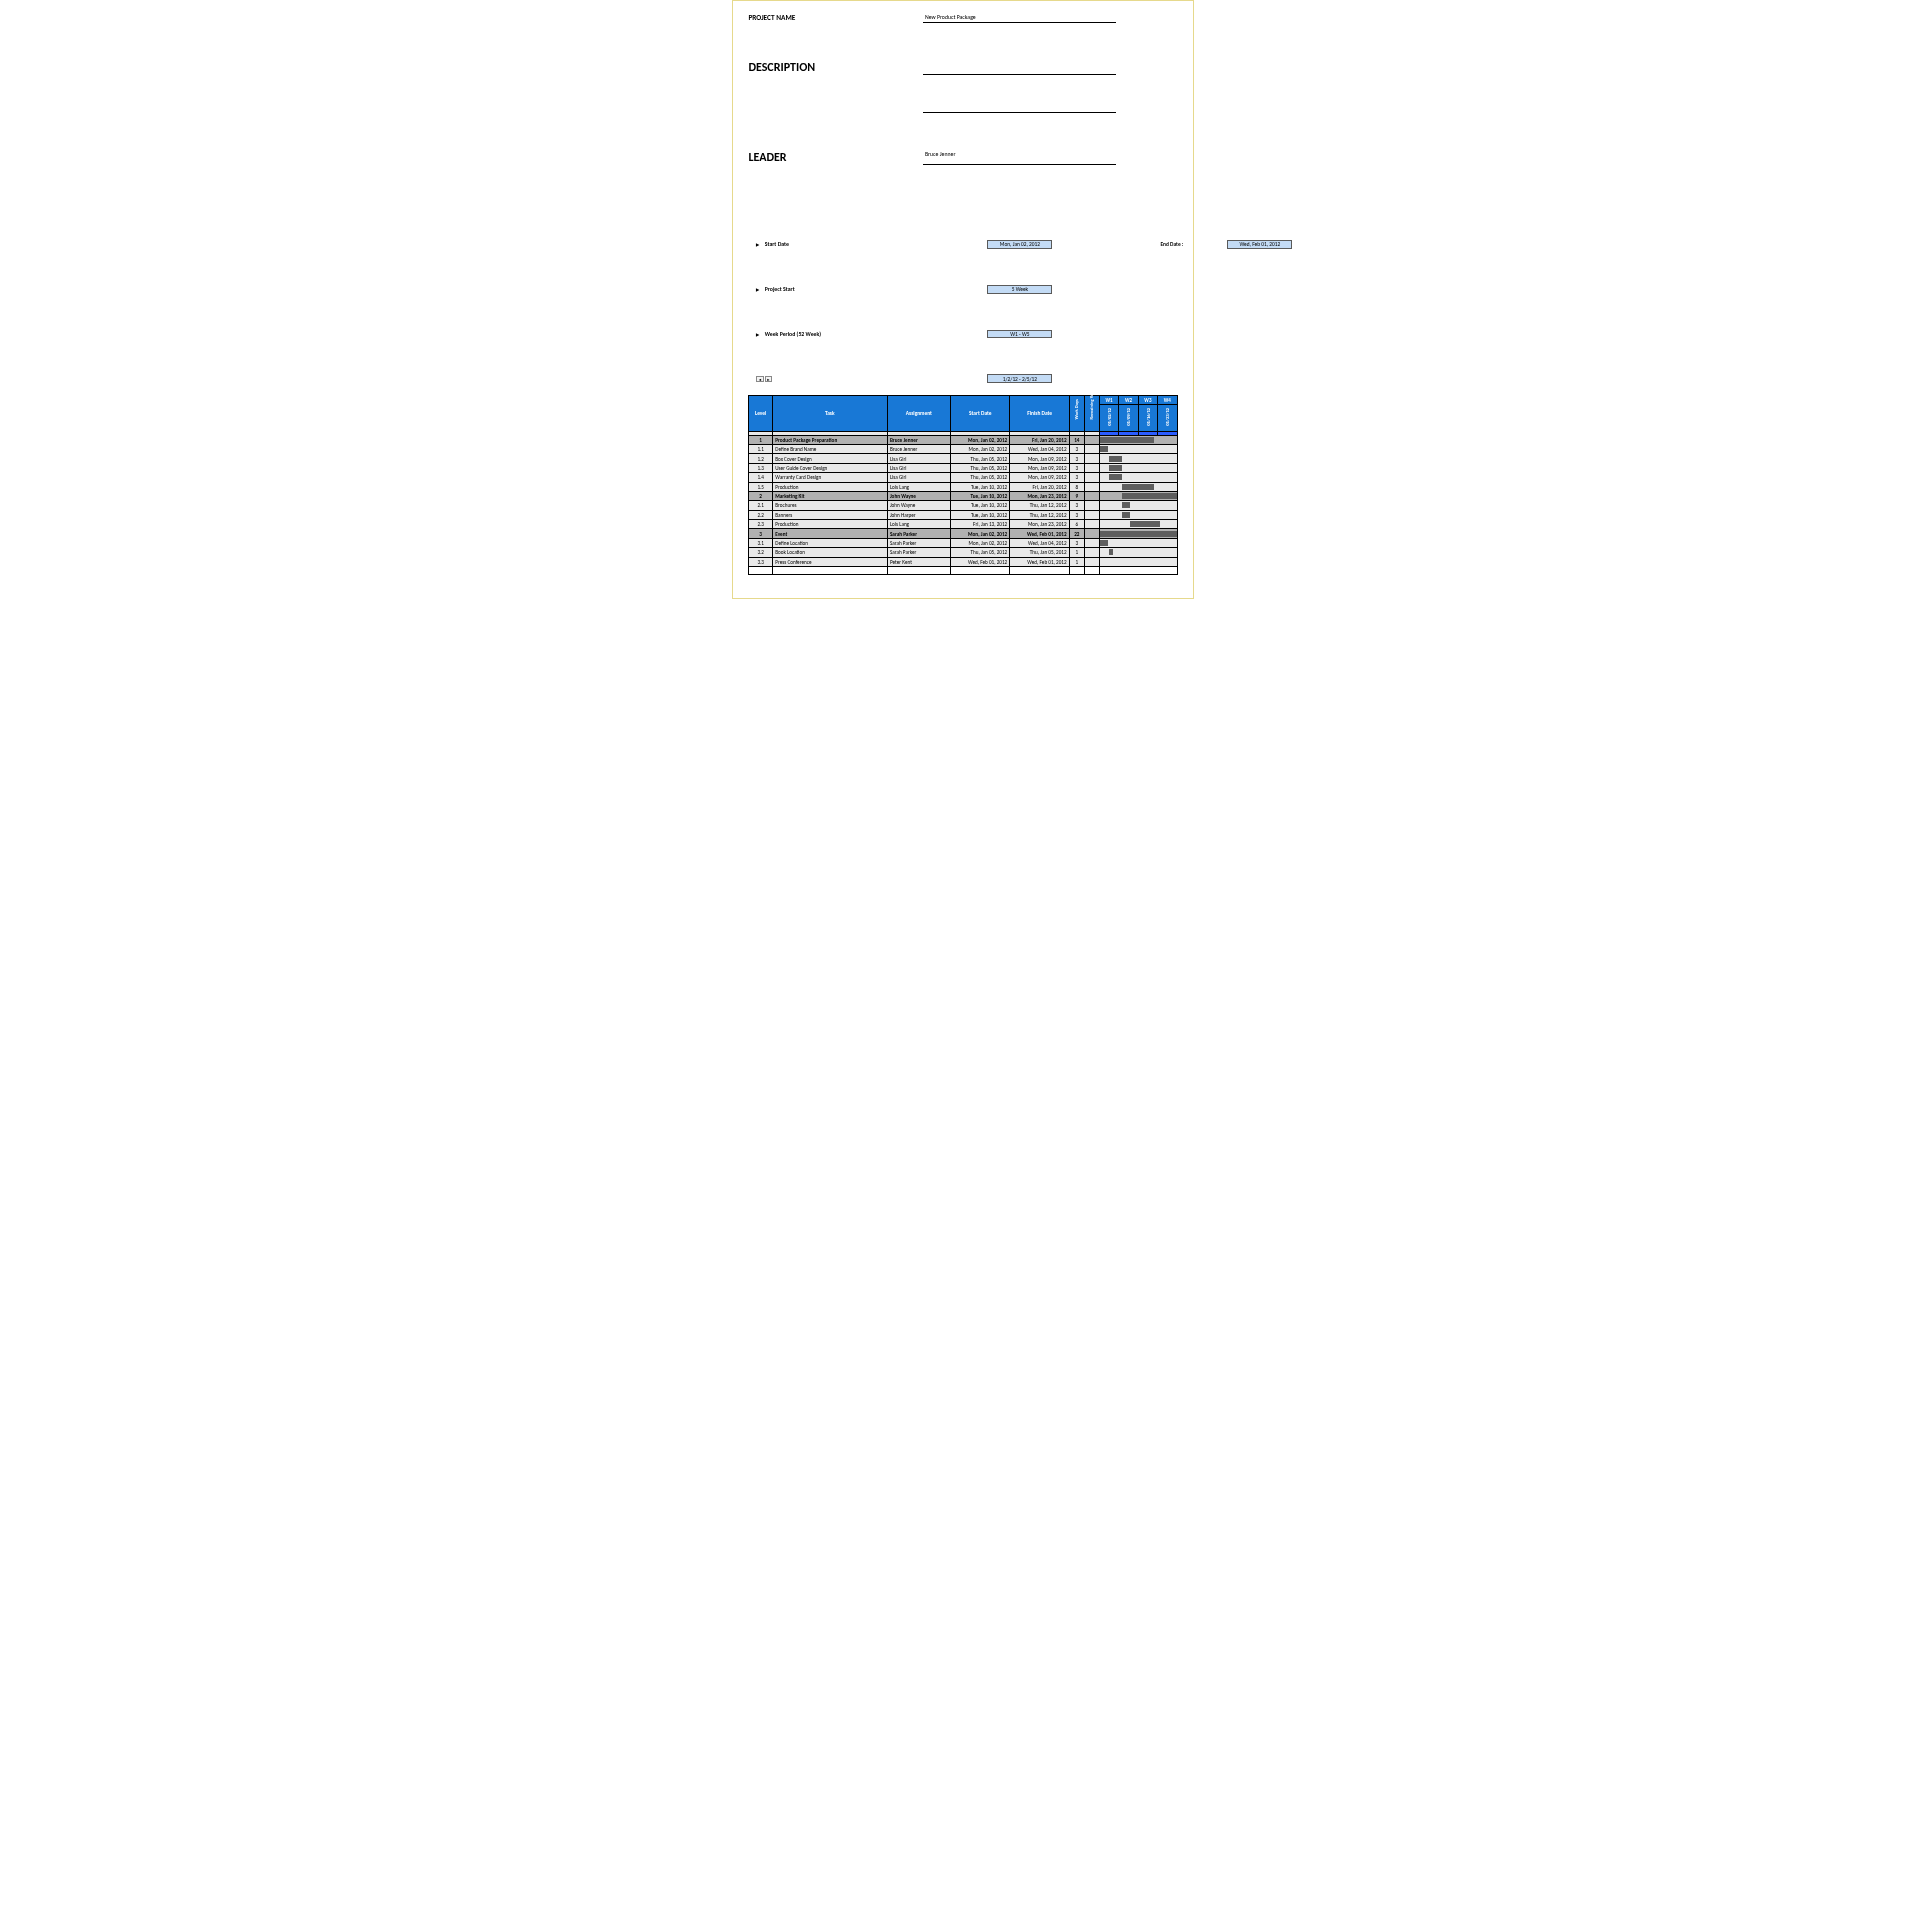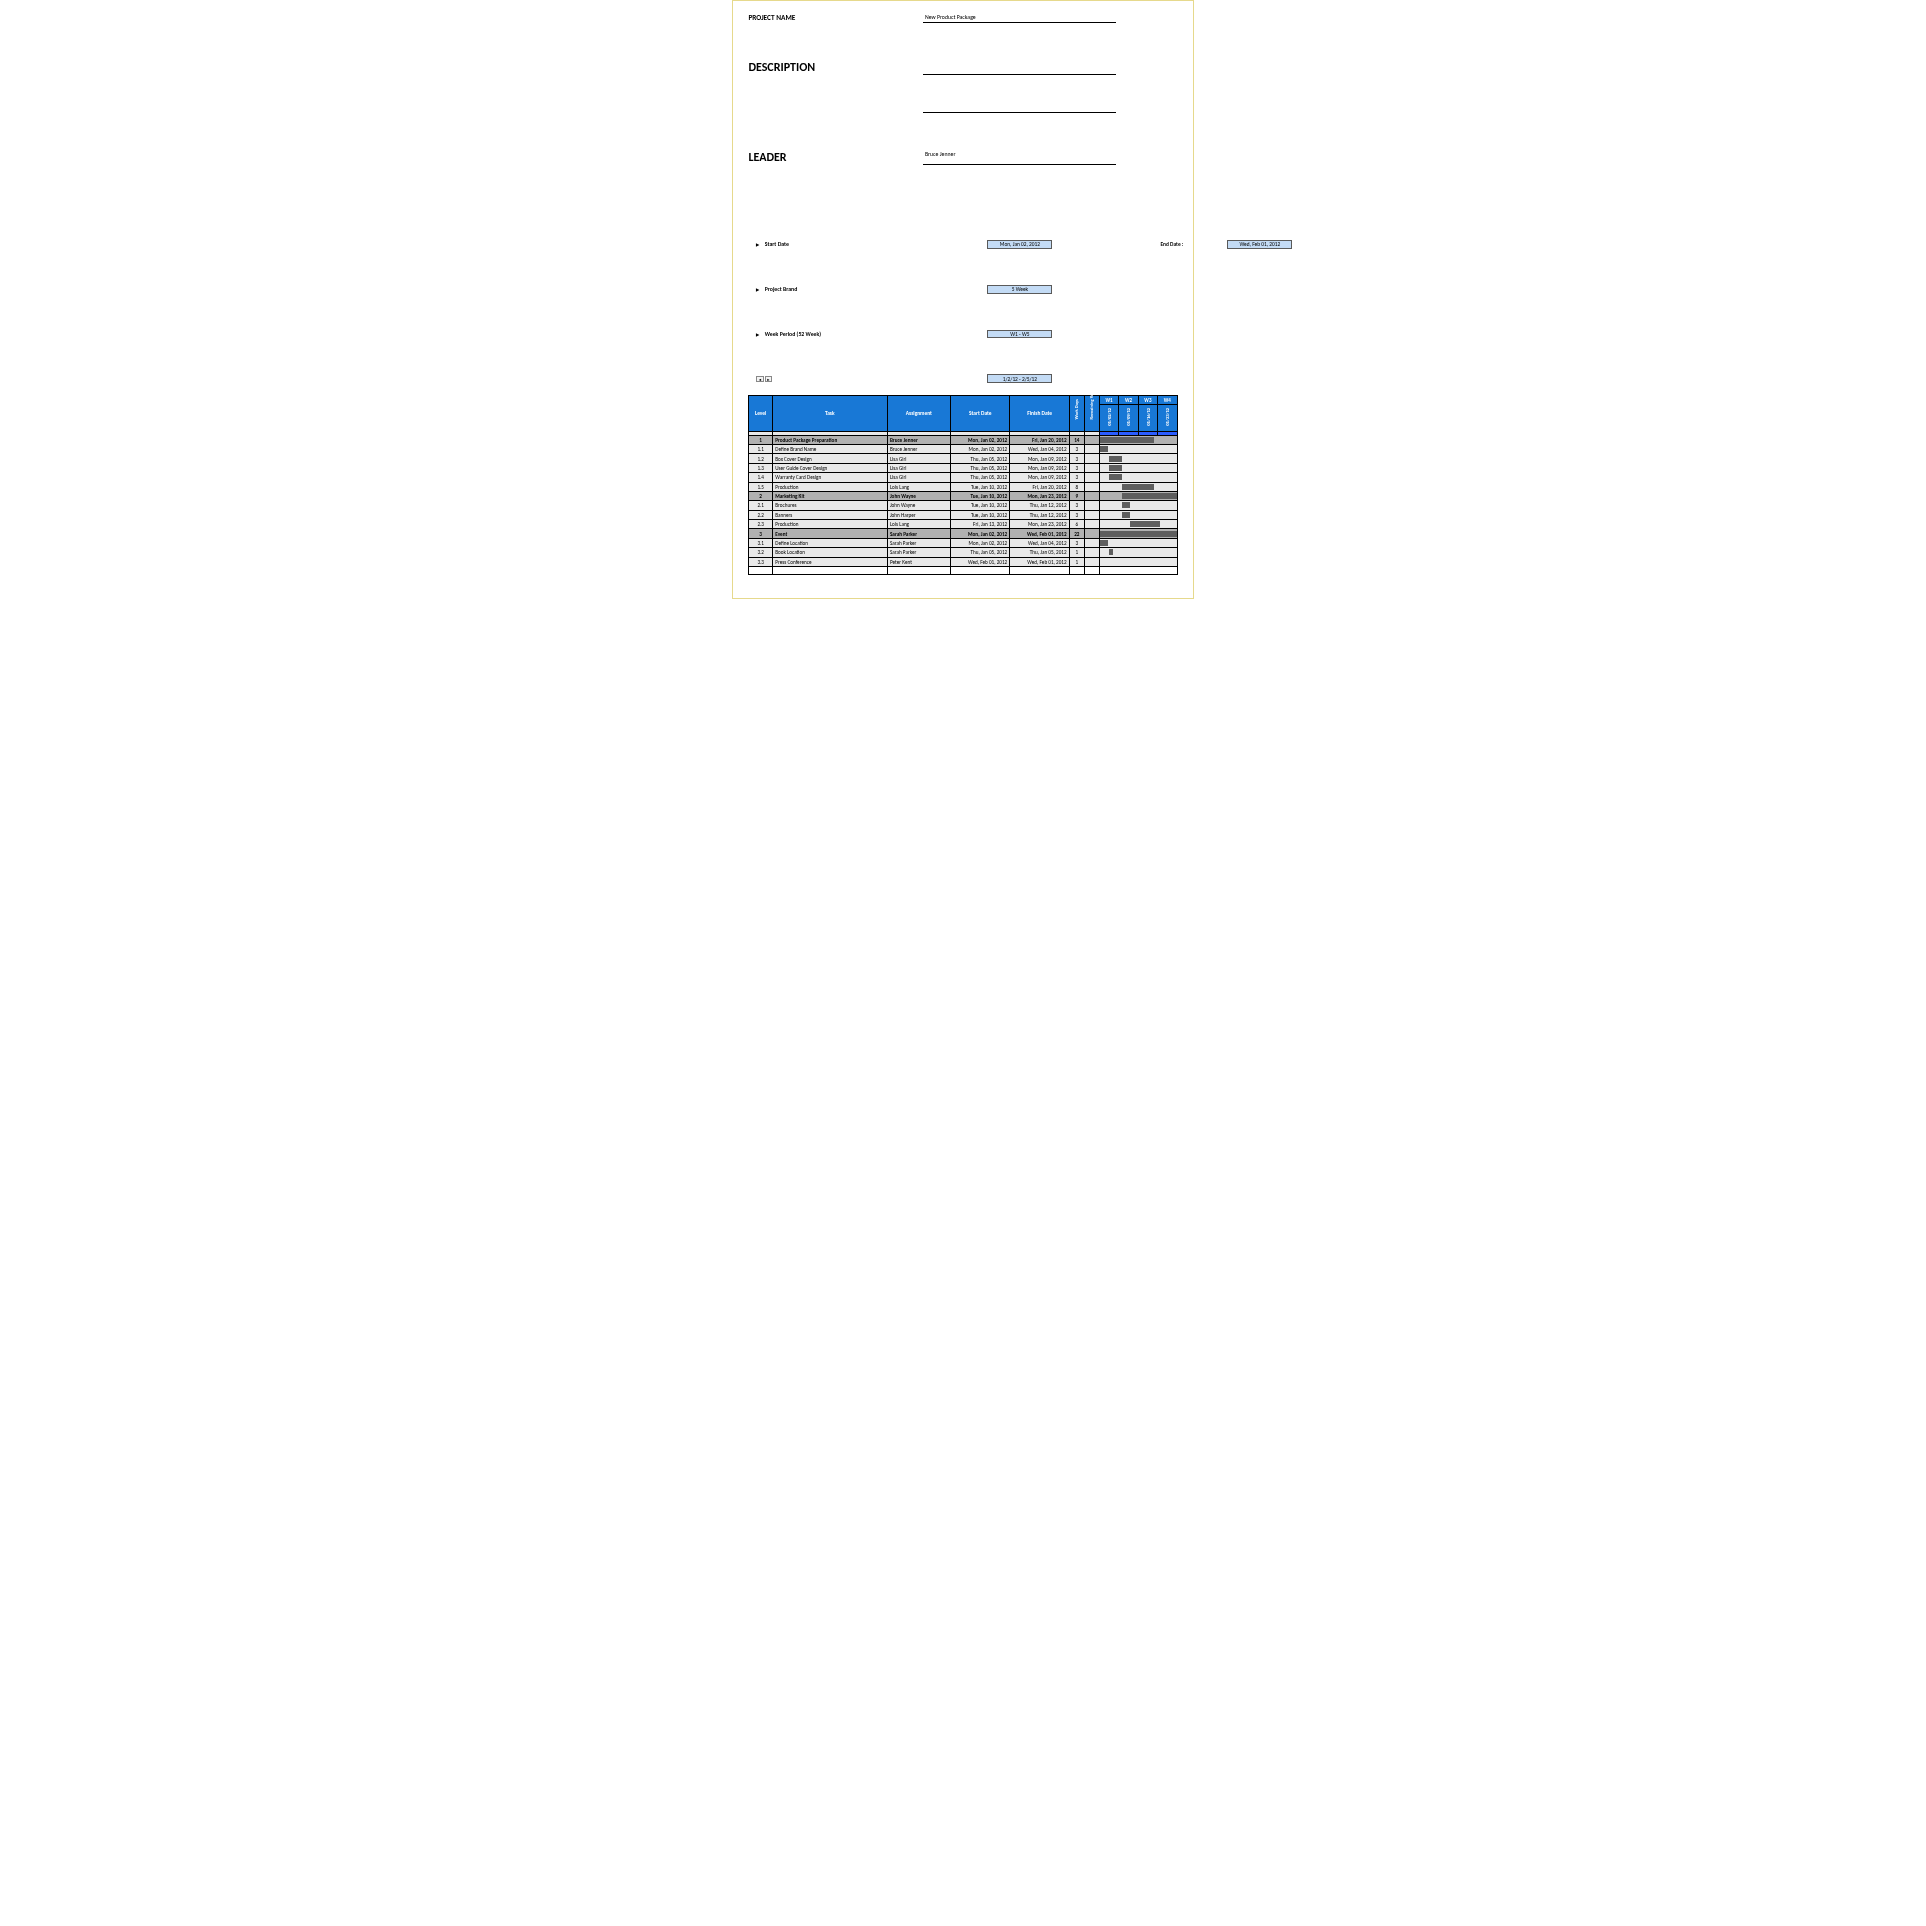--- a/index.html
+++ b/index.html
@@ -143,21 +143,21 @@
       <span>Start Date</span>
     </div>
     <div style="display:flex;justify-content:center">
         <div class="blue-cell" style="width:65px">Mon, Jan 02, 2012</div>
       </div>
     <div class="info-label" style="font-size:5.4px;text-align:center">End Date :</div>
     <div class="blue-cell">Wed, Feb 01, 2012</div>
 
     <div class="bullet-row">
       <span class="tri">▶</span>
-      <span>Project Brand</span>
+      <span>Project Start</span>
     </div>
     <div style="display:flex;justify-content:center">
         <div class="blue-cell" style="width:65px">5 Week</div>
       </div>
     <div></div>
       <div></div>
 
     <div class="bullet-row">
       <span class="tri">▶</span>
       <span>Week Period (52 Week)</span>

